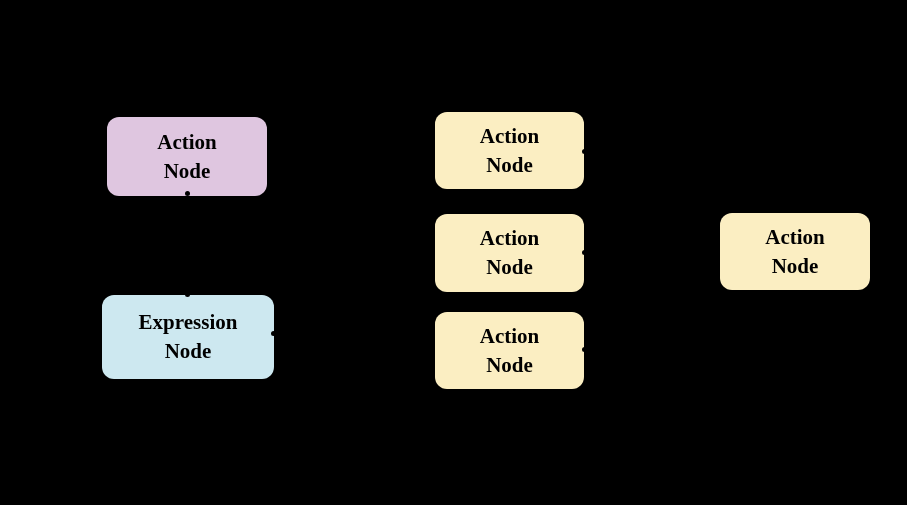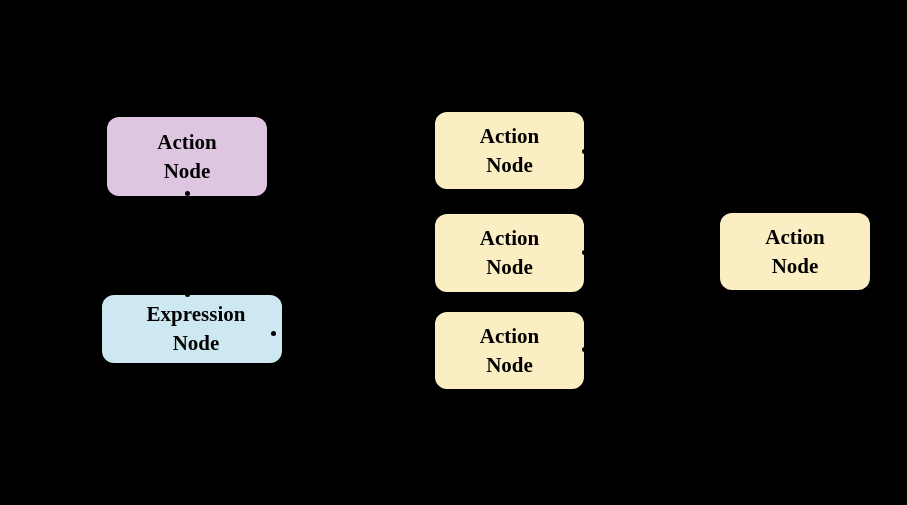--- a/index.html
+++ b/index.html
@@ -26,21 +26,21 @@
     font-size: 21px;
     line-height: 29px;
     color: #000000;
     text-align: center;
   }
   .node .line {
     display: block;
   }
   
   .n-starter    { left: 107px; top: 117px; width: 160px; height: 79px; }
-  .n-expression { left: 102px; top: 295px; width: 172px; height: 68px; padding-left: 8px; }
+  .n-expression { left: 102px; top: 295px; width: 172px; height: 84px; }
   .n-action-1   { left: 435px; top: 112px; width: 149px; height: 77px; }
   .n-action-2   { left: 435px; top: 214px; width: 149px; height: 78px; }
   .n-action-3   { left: 435px; top: 312px; width: 149px; height: 77px; }
   .n-action-4   { left: 720px; top: 213px; width: 150px; height: 77px; }
   
   .dot {
     position: absolute;
     width: 5px;
     height: 5px;
     background: #000000;

